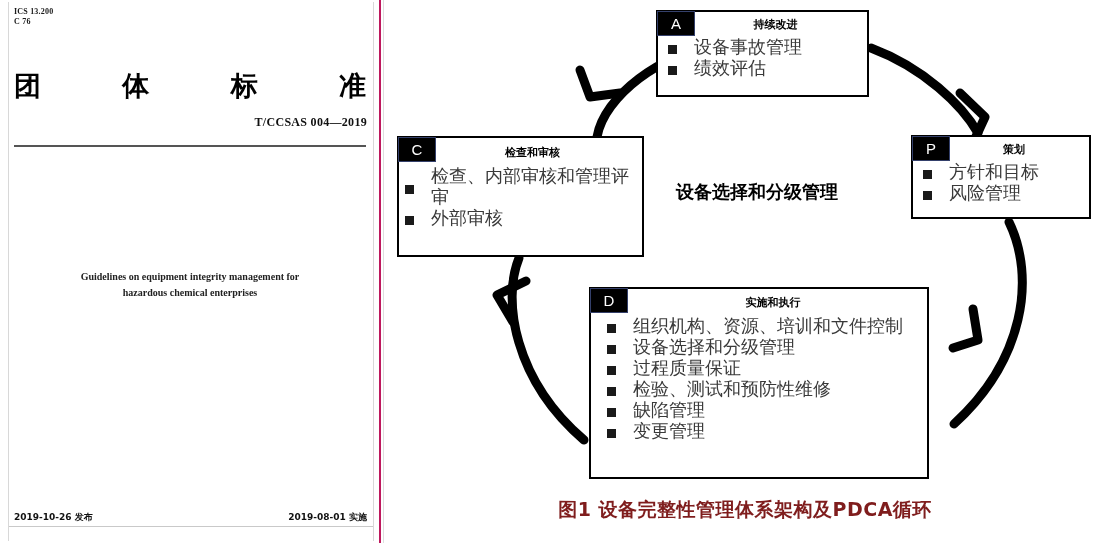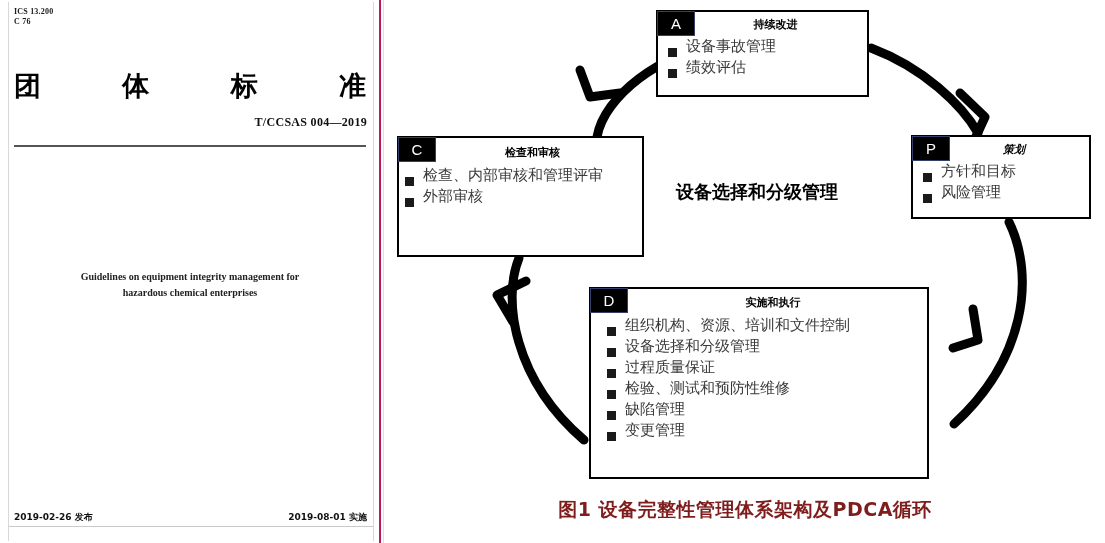--- a/index.html
+++ b/index.html
@@ -91,37 +91,37 @@
     display:flex;align-items:center;justify-content:center;
     box-sizing:border-box;
   }
   .boxtitle{
     text-align:center;font-weight:bold;color:#000;
     font-family:"DejaVu Sans","Liberation Sans",sans-serif;
     font-size:11px;line-height:20px;
   }
   .blist{list-style:none;margin:0;padding:0;}
   .blist li{
-    display:flex;align-items:flex-end;
-    font-family:"DejaVu Sans","Liberation Sans",sans-serif;
-    font-size:15px;line-height:21px;color:#3a3a3a;
+    display:flex;align-items:center;
+    font-family:"DejaVu Sans","Liberation Sans",sans-serif;
+    font-size:18px;line-height:21px;color:#3a3a3a;gap:8px;
   }
   .bul{
     flex:0 0 auto;width:9px;height:9px;background:#1a1a1a;
     margin-top:6px;margin-right:9px;
   }
   .btx{flex:1 1 auto;}
 
   
   #box-a{left:272px;top:10px;width:213px;height:87px;}
   #box-a .boxtitle{margin:3px 0 0 26px;}
   #box-a .blist{margin:1px 0 0 10px;}
 
   #box-p{left:527px;top:135px;width:180px;height:84px;}
-  #box-p .boxtitle{margin:3px 0 0 26px;font-style:italic;}
+  #box-p .boxtitle{margin:3px 0 0 26px;}
   #box-p .blist{margin:1px 0 0 10px;}
 
   #box-c{left:13px;top:136px;width:247px;height:121px;}
   #box-c .boxtitle{margin:5px 0 0 24px;}
   #box-c .blist{margin:2px 0 0 6px;}
 
   #box-d{left:205px;top:287px;width:340px;height:192px;}
   #box-d .boxtitle{margin:4px 0 0 28px;}
   #box-d .blist{margin:2px 0 0 16px;}
 
@@ -158,21 +158,21 @@
 
     <div class="rule"></div>
 
 
     <div class="doc-en">
       <div>Guidelines on equipment integrity management for</div>
       <div>hazardous chemical enterprises</div>
     </div>
 
     <div class="footrule"></div>
-    <div class="foot-left">2019-02-26 发布</div>
+    <div class="foot-left">2019-10-26 发布</div>
     <div class="foot-right">2019-08-01 实施</div>
   </div>
 
   <div class="diagram">
 
     <svg class="arcs" viewBox="0 0 722 543">
       <g fill="none" stroke="#000" stroke-width="9" stroke-linecap="round">
 
         <path d="M 215,160 C 200,120 250,72 300,54"></path>
 

